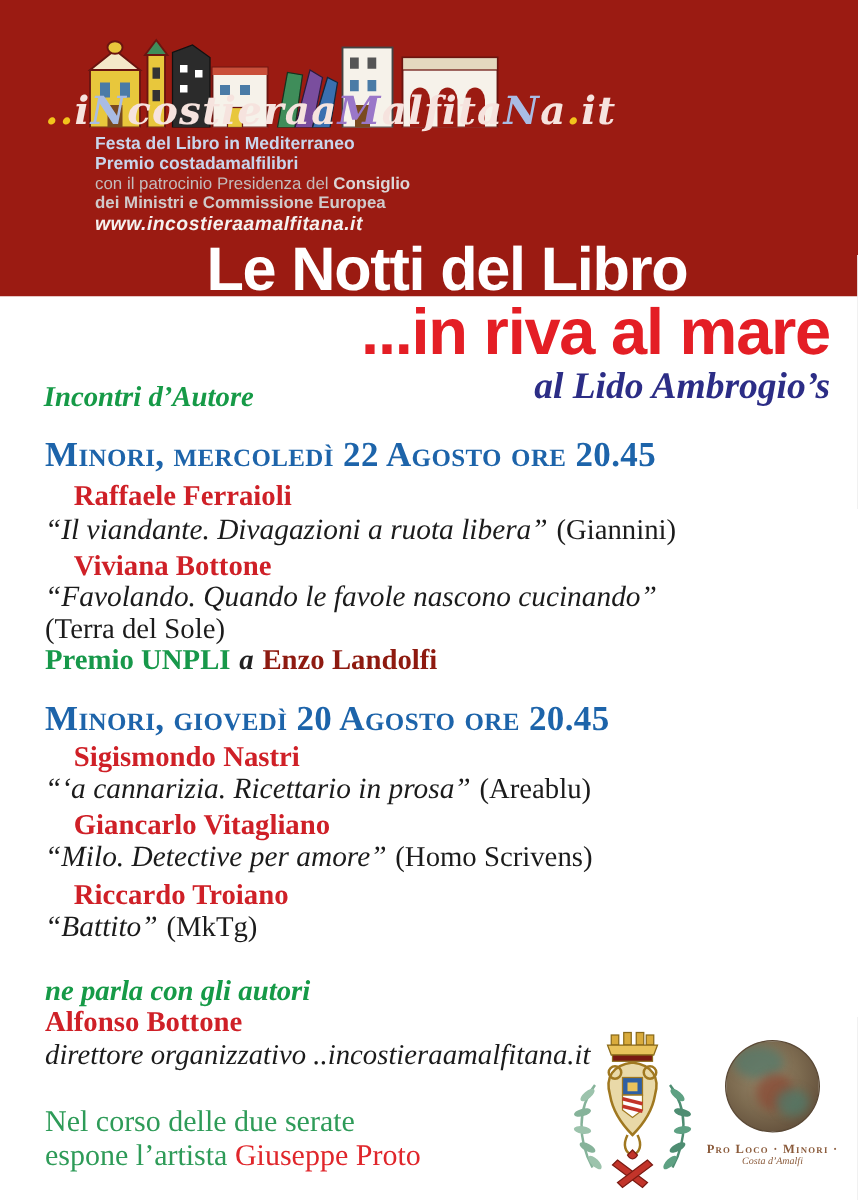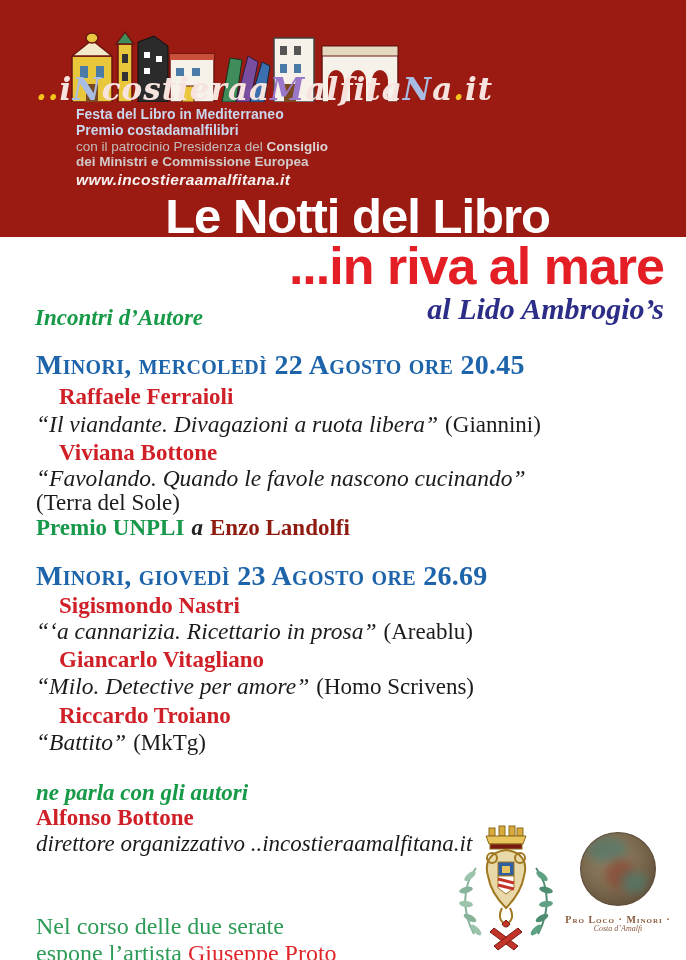--- a/index.html
+++ b/index.html
@@ -60,21 +60,21 @@
   .book  {font-style:italic;font-size:23.5px;color:#1b1b1b;}
   .pub   {font-style:normal;font-size:23px;color:#1b1b1b;margin-left:7px;}
   .pub-alone{font-style:normal;font-size:23px;color:#1b1b1b;}
   .award-prefix{font-weight:bold;font-size:23px;color:#17984a;}
   .award-connector{font-weight:bold;font-style:italic;font-size:23px;color:#222222;margin:0 7px;}
   .award-recipient{font-weight:bold;font-size:23px;color:#8e1a10;}
   
   .note-label{font-weight:bold;font-style:italic;font-size:23px;color:#169a47;}
   .organizer {font-weight:bold;font-size:23px;color:#cf2027;}
   .role      {font-style:italic;font-size:23px;color:#1b1b1b;}
-  .exhibit   {font-size:24px;color:#2e9b58;margin-top:28px;}
+  .exhibit   {font-size:24px;color:#2e9b58;}
   .artist    {color:#e0262b;}
   
   .crest{position:absolute;left:456px;top:824px;width:100px;height:130px;}
   .proloco{position:absolute;left:563px;top:832px;width:110px;height:118px;}
   .proloco-circle{
     position:relative;width:74px;height:72px;margin:0 auto;border-radius:50%;
     background:radial-gradient(circle at 42% 38%, #97876a 0%, #7d6b50 45%, #64513c 78%, #4f3f2e 100%);
     overflow:hidden;border:1px solid #5a4936;
   }
   .blob{position:absolute;border-radius:50%;filter:blur(4px);opacity:.75;}
@@ -165,21 +165,21 @@
   <div class="line" style="top:412px"><span class="book">“Il viandante. Divagazioni a ruota libera”</span><span class="pub">(Giannini)</span></div>
 
   <div class="line" style="top:441px"><span class="author">Viviana Bottone</span></div>
   <div class="line" style="top:466px"><span class="book">“Favolando. Quando le favole nascono cucinando”</span></div>
   <div class="line" style="top:491px"><span class="pub-alone">(Terra del Sole)</span></div>
 
   <div class="line" style="top:516px">
     <span class="award-prefix">Premio UNPLI</span><span class="award-connector">a</span><span class="award-recipient">Enzo Landolfi</span>
   </div>
 
-  <div class="line evt-heading" style="top:561px">Minori, giovedì 23 Agosto ore 26.69</div>
+  <div class="line evt-heading" style="top:561px">Minori, giovedì 20 Agosto ore 20.45</div>
 
   <div class="line" style="top:594px"><span class="author">Sigismondo Nastri</span></div>
   <div class="line" style="top:619px"><span class="book">“‘a cannarizia. Ricettario in prosa”</span><span class="pub">(Areablu)</span></div>
 
   <div class="line" style="top:648px"><span class="author">Giancarlo Vitagliano</span></div>
   <div class="line" style="top:674px"><span class="book">“Milo. Detective per amore”</span><span class="pub">(Homo Scrivens)</span></div>
 
   <div class="line" style="top:704px"><span class="author">Riccardo Troiano</span></div>
   <div class="line" style="top:730px"><span class="book">“Battito”</span><span class="pub">(MkTg)</span></div>
 

